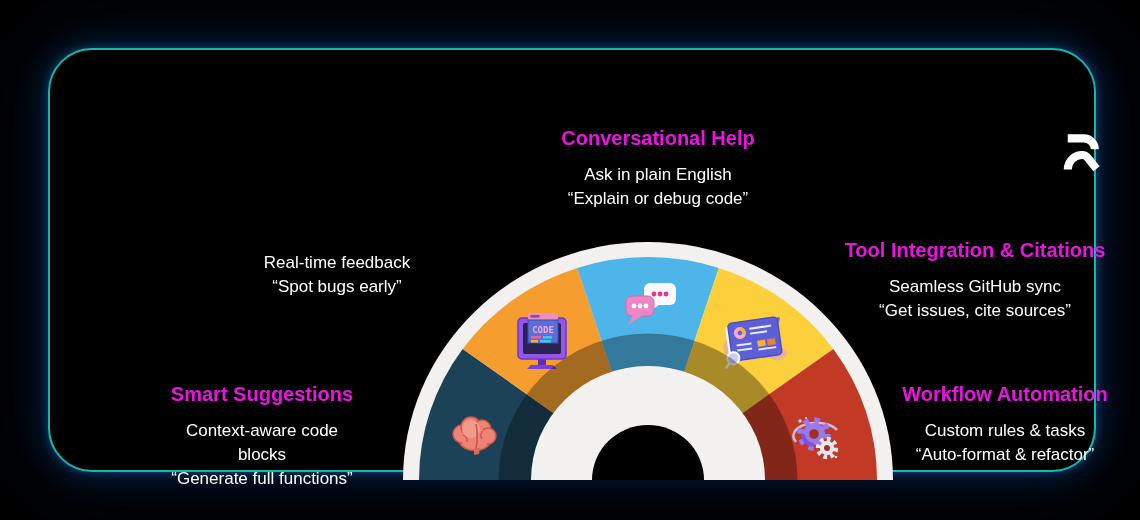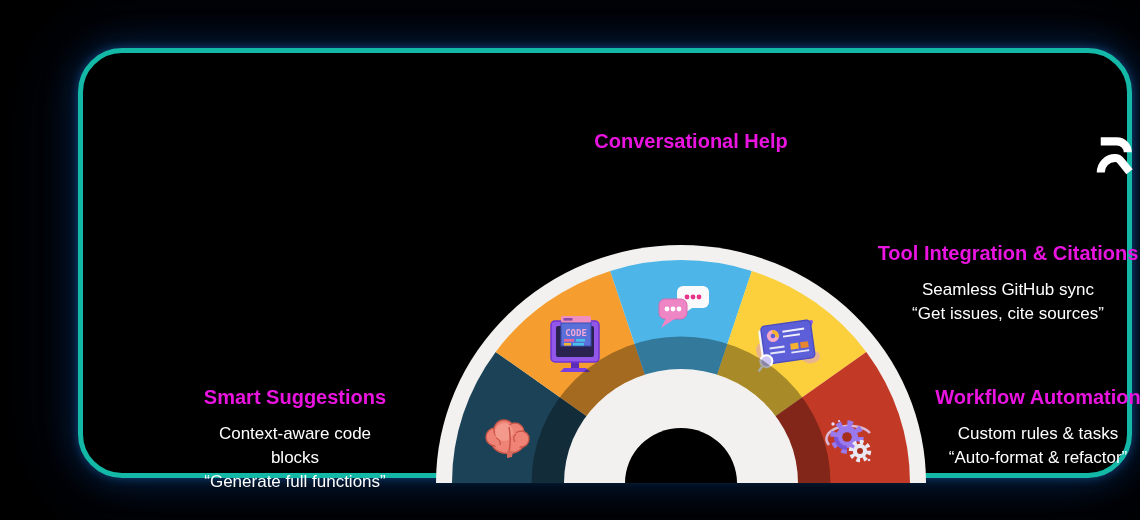--- a/index.html
+++ b/index.html
@@ -1,25 +1,24 @@
 <!DOCTYPE html>
 <html><head>
 <meta charset="utf-8">
 <style>
   html,body{margin:0;padding:0;background:#000;}
   body{width:1140px;height:520px;position:relative;overflow:hidden;
        font-family:"Liberation Sans","DejaVu Sans",sans-serif;}
   .card{
     position:absolute;left:48px;top:48px;width:1044px;height:420px;
     background:#000;border-radius:44px;
-    border:5px solid #14b8a6;
+    border:2px solid #14b8a6;
     box-shadow:0 0 10px rgba(32,110,200,.50),
                0 0 32px 6px rgba(18,80,160,.32),
                0 0 80px 18px rgba(10,50,120,.18);
-    margin-left:30px;
   }
   .feature{position:absolute;text-align:center;}
   .feature-title{color:#ea14e0;font-weight:700;font-size:20px;line-height:24px;}
   .feature-body{margin-top:13px;color:#ffffff;font-size:17px;line-height:24px;font-weight:400;}
   .pos-top-center{left:433px;top:76px;width:350px;}
   .pos-left-upper{left:117px;top:188px;width:340px;}
   .pos-right-upper{left:755px;top:188px;width:340px;}
   .pos-left-lower{left:119px;top:332px;width:186px;}
   .pos-right-lower{left:820px;top:332px;width:270px;}
   .gauge{position:absolute;left:338px;top:172px;width:520px;height:258px;}
@@ -32,23 +31,31 @@
 
   <svg class="logo" viewBox="0 0 40 40" aria-hidden="true">
     <g fill="none" stroke="#ffffff" stroke-width="7" stroke-linecap="butt" stroke-linejoin="round">
       <path d="M5 9 L19 9 A 9.5 9.5 0 0 1 28.5 18.5"></path>
       <path d="M5 36 A 12.5 12.5 0 0 1 17.5 23.5 Q 20.5 23.5 22.5 26 L 30 35.5"></path>
     </g>
   </svg>
 
   <div class="feature pos-top-center">
     <div class="feature-title">Conversational Help</div>
+    <div class="feature-body">
+      <div>Ask in plain English</div>
+      <div>“Explain or debug code”</div>
+    </div>
   </div>
 
   <div class="feature pos-left-upper">
+    <div class="feature-body">
+      <div>Real-time feedback</div>
+      <div>“Spot bugs early”</div>
+    </div>
   </div>
 
   <div class="feature pos-right-upper">
     <div class="feature-title">Tool Integration &amp; Citations</div>
     <div class="feature-body">
       <div>Seamless GitHub sync</div>
       <div>“Get issues, cite sources”</div>
     </div>
   </div>
 

